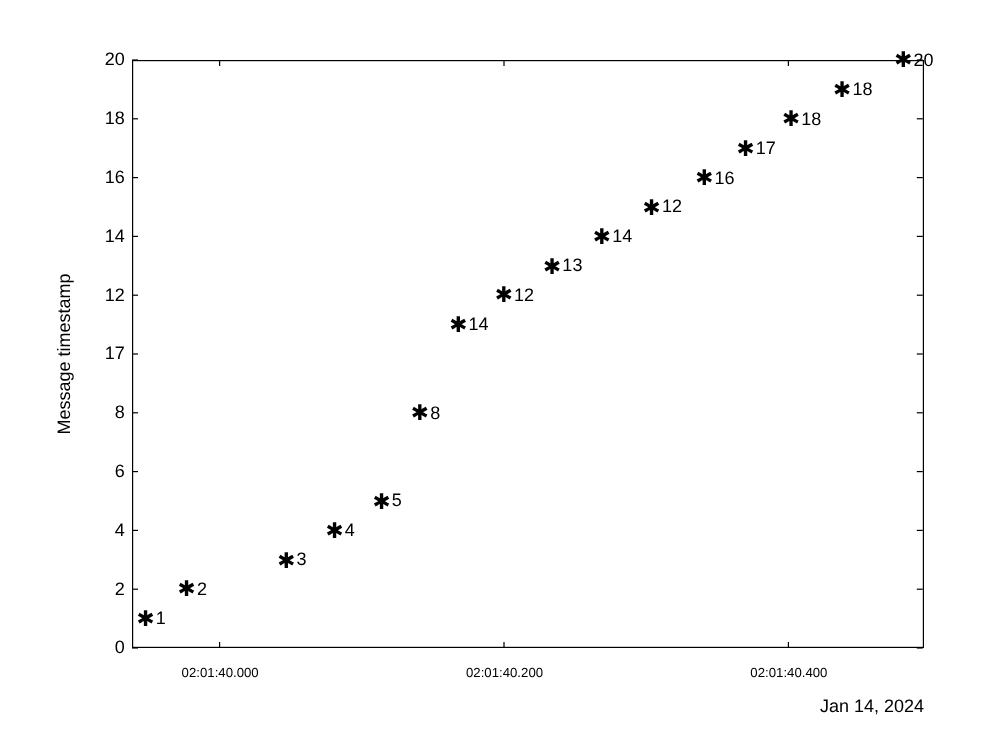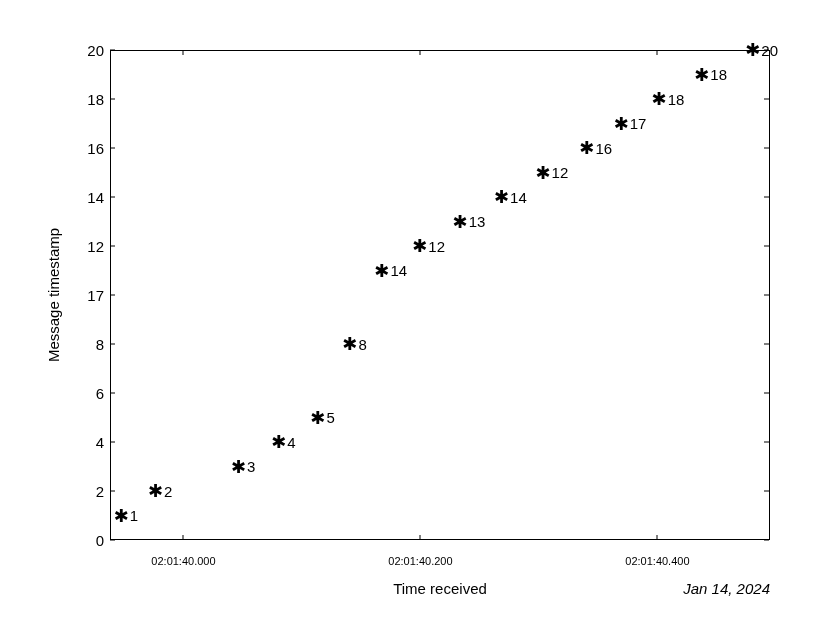--- a/index.html
+++ b/index.html
@@ -55,21 +55,20 @@
     width: 660px;
     text-align: center;
     font-size: 15px;
   }
   .date-sub {
     position: absolute;
     right: 70px;
     top: 580px;
     font-size: 15px;
     text-align: left;
-    font-style: italic;
   }
   .ytick {
     position: absolute;
     right: 736px; 
     width: 60px;
     text-align: right;
     font-size: 15px;
     transform: translateY(-50%);
   }
   .ytick-mark {
@@ -243,15 +242,14 @@
       <div class="point" style="left: 701.275px; top: 74.5px; transform: translate(-7px, -50%);">
         <span class="marker">✱</span>
         <span class="plabel">18</span>
       </div>
       <div class="point" style="left: 752.226px; top: 50px; transform: translate(-7px, -50%);">
         <span class="marker">✱</span>
         <span class="plabel">20</span>
       </div>
     </div>
 
-  <div class="xlabel">Time received</div>
   <div class="date-sub">Jan 14, 2024</div>
 </div>
 
 </body></html>

